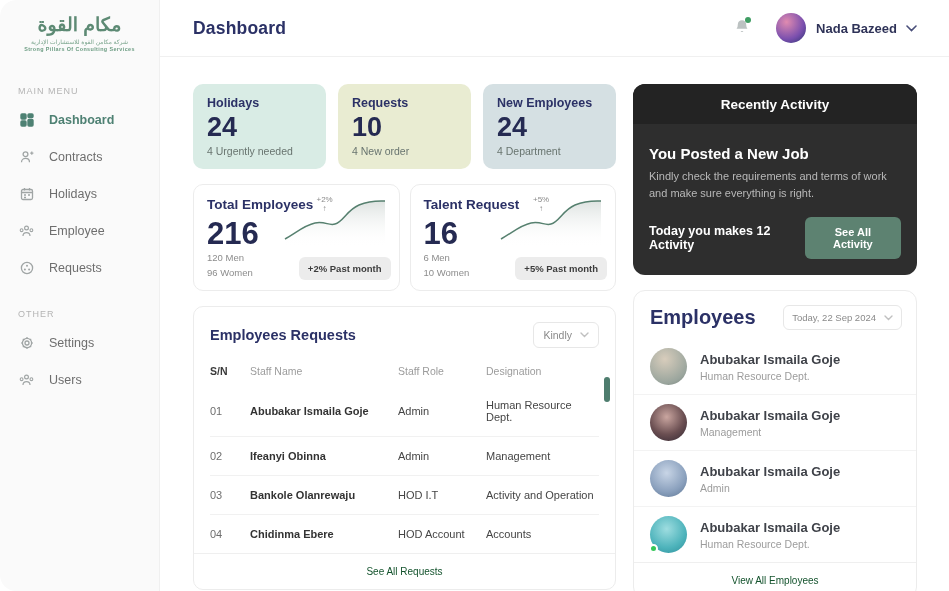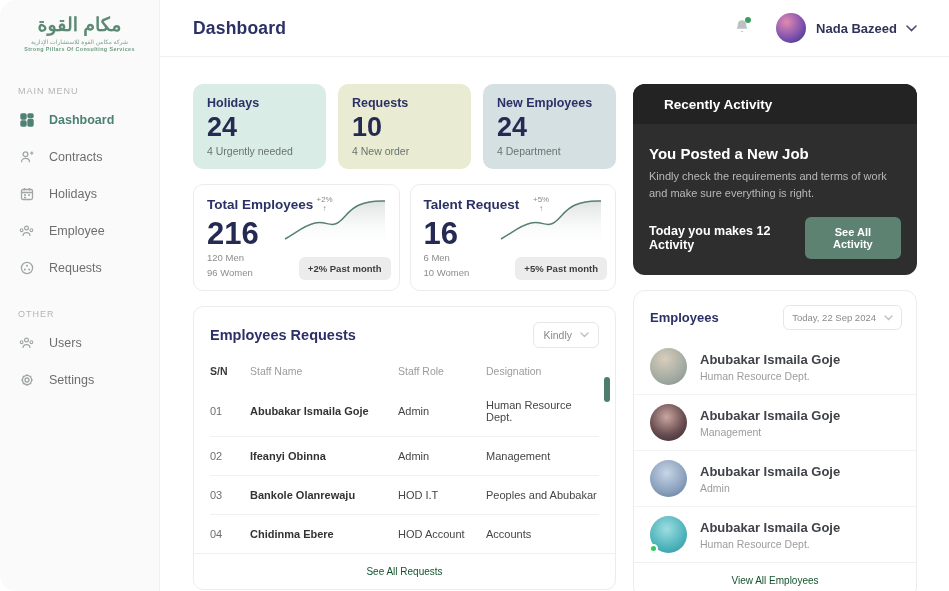--- a/index.html
+++ b/index.html
@@ -70,33 +70,33 @@
   .t-row + .t-row { border-top:1px solid #f1f1f1; }
   .td-sn { font-size:11px; color:#6e6e6e; }
   .td-name { font-size:11px; color:#333; font-weight:600; }
   .td-role { font-size:11px; color:#454545; }
   .td-desig { font-size:11px; color:#454545; }
   .scroll-thumb { position:absolute; right:5px; top:70px; width:6px; height:25px; border-radius:3px; background:#4e7d6e; }
   .card-foot { border-top:1px solid #efefef; text-align:center; padding:12px; font-size:10px; color:#14532d; font-weight:500; cursor:pointer; }
 
   
   .activity-card { background:#2e2e2e; border-radius:12px; overflow:hidden; margin-bottom:15px; }
-  .activity-head { background:#232323; padding:13px 31px 12px; font-size:13.5px; font-weight:700; color:#ffffff; }
+  .activity-head { background:#232323; padding:13px 12px 12px; font-size:13.5px; font-weight:700; color:#ffffff;text-align:center; }
   .activity-body { padding:14px 16px 16px; }
   .timestamp { font-size:8.5px; color:#9c9c9c; letter-spacing:.2px; }
   .headline { font-size:15px; font-weight:700; color:#fff; margin:7px 0 6px; }
   .desc { font-size:11px; color:#b8b8b8; line-height:1.5; max-width:240px; }
   .activity-foot { display:flex; justify-content:center; align-items:center; margin-top:16px; }
   .activity-count { font-size:12.5px; font-weight:600; color:#fff; }
   .see-all-btn { background:#5d8271; color:#fff; border:none; border-radius:6px; padding:9px 12px; font-size:11px; font-weight:600; font-family:inherit; cursor:pointer; }
 
   
   .emp-card { background:#fff; border:1px solid #ececec; border-radius:12px; }
   .emp-head { display:flex; justify-content:space-between; align-items:center; padding:14px 14px 9px 16px; }
-  .emp-title { font-size:13px; font-weight:700; color:#2b3166; }
+  .emp-title { font-size:20px; font-weight:700; color:#2b3166; }
   .emp-head .dropdown { font-size:9.5px; padding:6px 8px;align-items:center; }
   .emp-item { display:flex; align-items:center; gap:13px; padding:9px 16px; }
   .emp-item + .emp-item { border-top:1px solid #f3f3f3; }
   .emp-avatar { width:37px; height:37px; border-radius:50%; flex:none; position:relative; }
   .av1 { background:radial-gradient(circle at 40% 30%, #d8cdbc, #9aa59d 70%, #6f7a74); }
   .av2 { background:radial-gradient(circle at 45% 35%, #caa6a0, #6b4f52 55%, #2e2430); }
   .av3 { background:radial-gradient(circle at 45% 35%, #c8d5e6, #8aa0bd 60%, #5a7290); }
   .av4 { background:radial-gradient(circle at 45% 35%, #9edde0, #4db3bb 60%, #2e8d99); }
   .status-dot { position:absolute; left:-1px; bottom:0; width:9px; height:9px; border-radius:50%; background:#35c759; border:2px solid #fff; }
   .emp-name { font-size:13px; font-weight:600; color:#3f4249; }
@@ -171,39 +171,39 @@
             <circle cx="9.1" cy="8.4" r="1" fill="#a0a5a5" stroke="none"></circle>
           </svg>
       </span>
       <span class="lbl">Requests</span>
     </div>
 
     <div class="menu-label other">OTHER</div>
 
     <div class="nav-item">
       <span class="ic">
+        <svg width="14" height="14" viewBox="0 0 14 14">
+            <circle cx="7" cy="7" r="2" stroke-width="1.3"></circle>
+            <circle cx="7" cy="7" r="4.6" stroke-width="1.3"></circle>
+            <path d="M7 1v2M7 11v2M1 7h2M11 7h2M2.8 2.8l1.4 1.4M9.8 9.8l1.4 1.4M11.2 2.8L9.8 4.2M4.2 9.8l-1.4 1.4" stroke-width="1.2"></path>
+          </svg>
+      </span>
+      <span class="lbl">Settings</span>
+    </div>
+
+    <div class="nav-item">
+      <span class="ic">
         <svg width="15" height="14" viewBox="0 0 15 14">
             <circle cx="7.5" cy="4" r="1.9" stroke-width="1.2"></circle>
             <circle cx="2.6" cy="6.2" r="1.4" stroke-width="1.1"></circle>
             <circle cx="12.4" cy="6.2" r="1.4" stroke-width="1.1"></circle>
             <path d="M4 12c0-2 1.5-3.4 3.5-3.4S11 10 11 12" stroke-width="1.2"></path>
           </svg>
       </span>
       <span class="lbl">Users</span>
-    </div>
-
-    <div class="nav-item">
-      <span class="ic">
-        <svg width="14" height="14" viewBox="0 0 14 14">
-            <circle cx="7" cy="7" r="2" stroke-width="1.3"></circle>
-            <circle cx="7" cy="7" r="4.6" stroke-width="1.3"></circle>
-            <path d="M7 1v2M7 11v2M1 7h2M11 7h2M2.8 2.8l1.4 1.4M9.8 9.8l1.4 1.4M11.2 2.8L9.8 4.2M4.2 9.8l-1.4 1.4" stroke-width="1.2"></path>
-          </svg>
-      </span>
-      <span class="lbl">Settings</span>
     </div>
   </aside>
 
   <header class="header">
     <div class="page-title">Dashboard</div>
     <div class="bell-wrap">
       <svg width="16" height="17" viewBox="0 0 16 17">
           <path d="M8 2.2c-2.6 0-4.2 1.9-4.2 4.3 0 3-1.3 4.2-1.3 4.2h11s-1.3-1.2-1.3-4.2c0-2.4-1.6-4.3-4.2-4.3z" fill="#bcc2c2"></path>
           <path d="M6.6 13.1a1.5 1.5 0 0 0 2.8 0z" fill="#bcc2c2"></path>
         </svg>
@@ -321,21 +321,21 @@
         <div class="t-grid t-row">
           <div class="td-sn">02</div>
           <div class="td-name">Ifeanyi Obinna</div>
           <div class="td-role">Admin</div>
           <div class="td-desig">Management</div>
         </div>
         <div class="t-grid t-row">
           <div class="td-sn">03</div>
           <div class="td-name">Bankole Olanrewaju</div>
           <div class="td-role">HOD I.T</div>
-          <div class="td-desig">Peoples and Abubakar</div>
+          <div class="td-desig">Activity and Operation</div>
         </div>
         <div class="t-grid t-row">
           <div class="td-sn">04</div>
           <div class="td-name">Chidinma Ebere</div>
           <div class="td-role">HOD Account</div>
           <div class="td-desig">Accounts</div>
         </div>
         <div class="scroll-thumb"></div>
         <div class="card-foot">See All Requests</div>
       </div>

